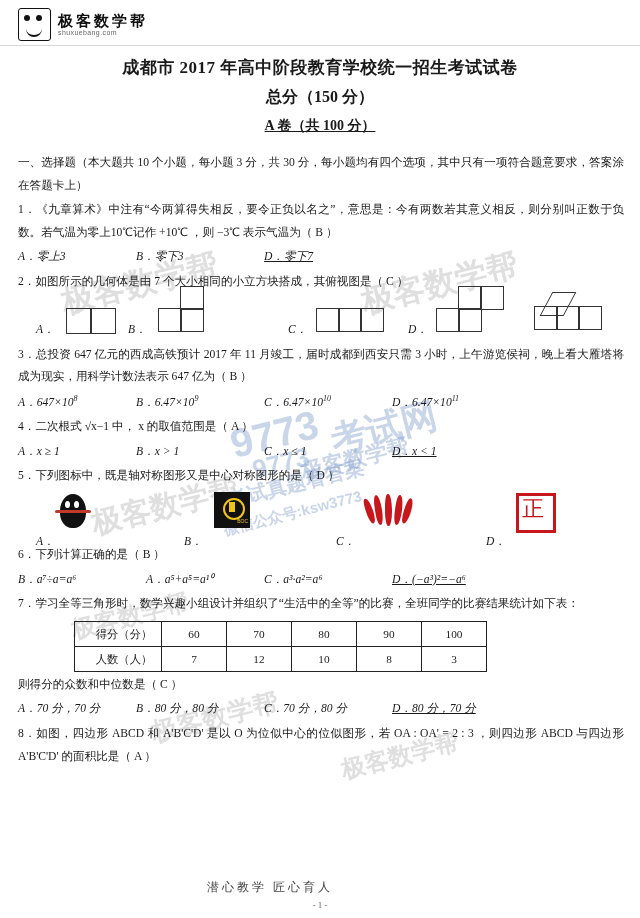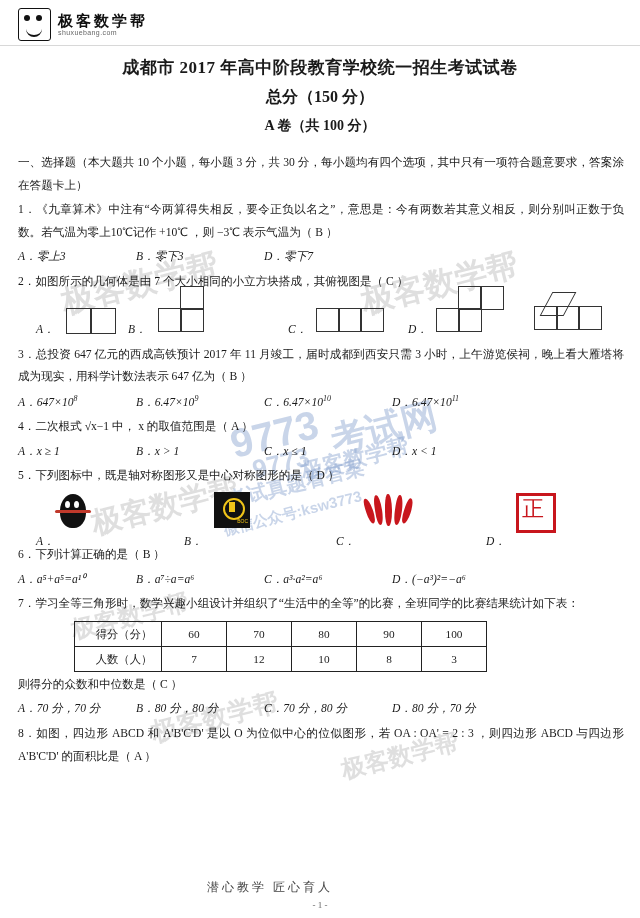--- a/index.html
+++ b/index.html
@@ -31,32 +31,32 @@
   .logo-cn{font-family:"Liberation Sans",sans-serif;font-weight:bold;font-size:15px;letter-spacing:3px;color:#111;}
   .logo-en{font-family:"Liberation Sans",sans-serif;font-size:7px;color:#666;letter-spacing:.4px;}
   .hdr-rule{position:absolute;left:0;top:45px;width:640px;height:1px;background:#d8d8d8;}
 
   
   .t1{position:absolute;left:0;top:56px;width:640px;text-align:center;
       font-size:17px;font-weight:bold;letter-spacing:.5px;}
   .t2{position:absolute;left:0;top:87px;width:640px;text-align:center;
       font-size:16px;font-weight:bold;}
   .t3{position:absolute;left:0;top:117px;width:640px;text-align:center;
-      font-size:14px;font-weight:bold;}
+      font-size:14px;font-weight:bold;text-decoration:underline;}
 
   
   .body{position:absolute;left:18px;top:152px;width:606px;font-size:11.6px;line-height:1.95;}
   .para{margin:0 0 2px 0;text-align:justify;}
   .opts{display:flex;margin:1px 0 2px 0;}
   .opts span{display:inline-block;}
   .o{font-style:italic;}
   .sup{vertical-align:super;font-size:8px;}
 
   
-  .w1{width:118px;} .w2{width:128px;} .w3{width:128px;} .w4{width:auto;}
+  .w1{width:118px;} .w2{width:128px;} .w3{width:128px;} .w4{width:auto;text-decoration:underline;}
 
   
   .fig2{position:relative;height:44px;margin:4px 0 2px 0;}
   .fig2 .lbl{position:absolute;font-style:italic;font-size:11.5px;top:20px;}
   .cellbox{position:absolute;border:1px solid #333;}
 
   
   .icons{position:relative;height:52px;margin:4px 0 0 0;}
   .icons .lbl{position:absolute;top:38px;font-style:italic;font-size:11.5px;}
   .ic{position:absolute;top:0;}
@@ -222,22 +222,22 @@
       <div class="ic" style="left:498px;top:1px;">
           <div class="zheng"></div>
         </div>
       <span class="lbl" style="left:468px;">D．</span>
     </div>
 
     <p class="para">
       <span>6．</span><span>下列计算正确的是（    B    ）</span>
     </p>
     <div class="opts">
+      <span class="o w2">B．a⁷÷a=a⁶</span>
       <span class="o w1">A．a⁵+a⁵=a¹⁰</span>
-      <span class="o w2">B．a⁷÷a=a⁶</span>
       <span class="o w3">C．a³·a²=a⁶</span>
       <span class="o w4">D．(−a³)²=−a⁶</span>
     </div>
 
     <p class="para">
       <span>7．</span><span>学习全等三角形时，数学兴趣小组设计并组织了“生活中的全等”的比赛，全班同学的比赛结果统计如下表：</span>
     </p>
     <table class="q7">
       <tbody>
           <tr>

